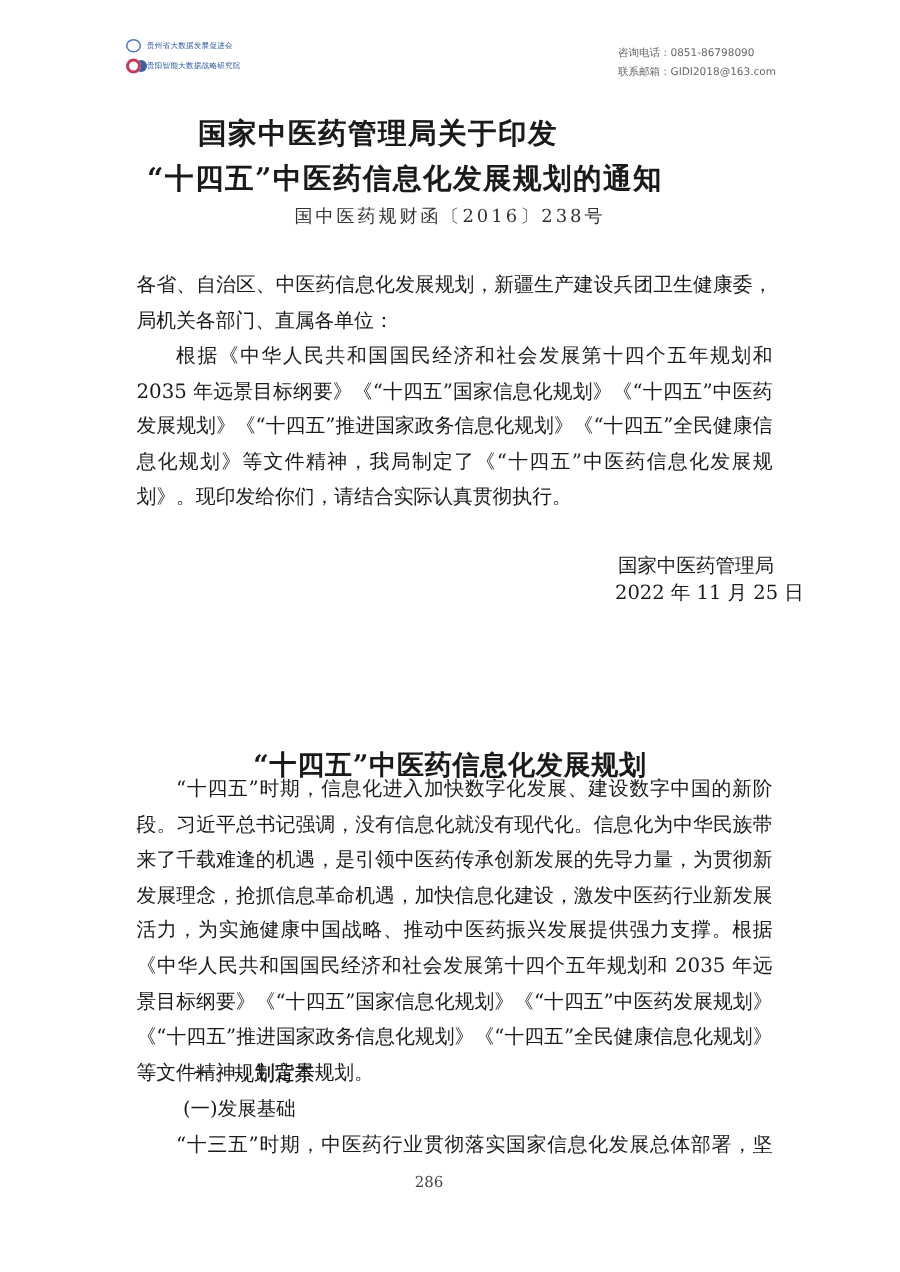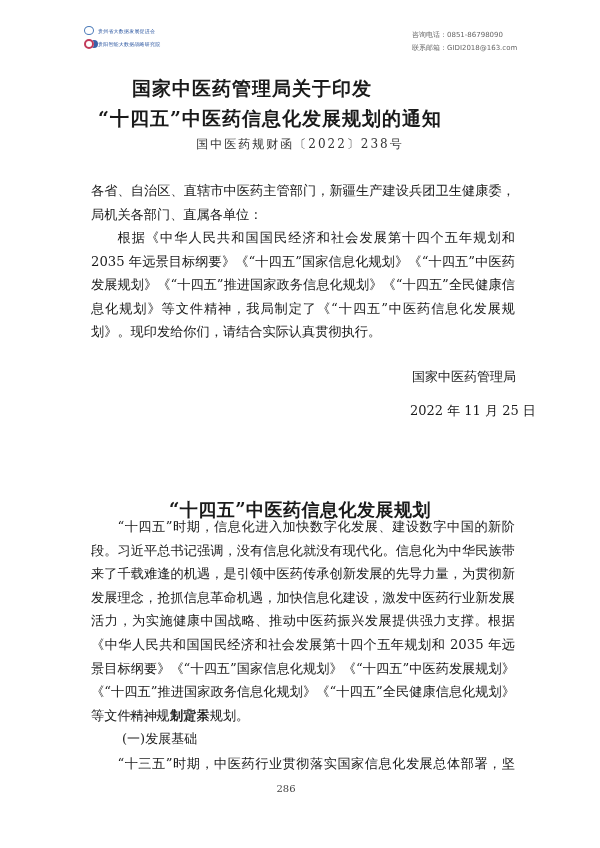--- a/index.html
+++ b/index.html
@@ -13,21 +13,21 @@
   .logo-mark.b { border: 2px solid #c23a5a; width: 6px; height: 6px; box-shadow: 5px 0 0 -1px #3a60a8; }
   .logo-text { font-family: "DejaVu Sans", sans-serif; font-size: 5px; color: #2b56a0; letter-spacing: 0.2px; }
   .contact { position: absolute; left: 412px; top: 29px; font-family: "DejaVu Sans", sans-serif;
              font-size: 7px; color: #666; line-height: 13px; }
   .title1 { position: absolute; top: 76px; left: 0; width: 504px; text-align: center; font-size: 19px; font-weight: bold; letter-spacing: 1px; }
   .title2 { position: absolute; top: 106px; left: 0; width: 540px; text-align: center; font-size: 19px; font-weight: bold; letter-spacing: 1px; }
   .docno { position: absolute; top: 136px; left: 0; width: 600px; text-align: center; font-size: 12px; letter-spacing: 2px; color: #333; }
   .body-text { position: absolute; left: 91px; width: 424px; font-size: 13.2px; line-height: 23.6px; text-align: justify; }
   .indent { text-indent: 2em; }
   .signer { position: absolute; left: 412px; top: 368px; font-size: 13px; }
-  .date { position: absolute; left: 410px; top: 402px; font-size: 13px; }
+  .date { position: absolute; left: 410px; top: 386px; font-size: 13px; }
   .title3 { position: absolute; top: 482px; left: 0; width: 600px; text-align: center; font-size: 18px; font-weight: bold; letter-spacing: 0.5px; margin-top: 16px; }
   .sec1 { position: absolute; left: 129px; top: 707px; font-size: 13.5px; font-weight: normal; font-family: "DejaVu Sans", sans-serif; text-align: right; }
   .sec2 { position: absolute; left: 122px; top: 730px; font-size: 13px; }
   .page-num { position: absolute; top: 783px; left: 0; width: 572px; text-align: center; font-size: 10px; color: #444; }
 </style>
 </head>
 <body>
 
 <div class="header">
   <div class="logo">
@@ -41,23 +41,23 @@
     </div>
   </div>
   <div class="contact">
     <div>咨询电话：0851-86798090</div>
     <div>联系邮箱：GIDI2018@163.com</div>
   </div>
 </div>
 
 <div class="title1">国家中医药管理局关于印发</div>
 <div class="title2">“十四五”中医药信息化发展规划的通知</div>
-<div class="docno">国中医药规财函〔2022〕238号</div>
+<div class="docno">国中医药规财函〔2016〕238号</div>
 
-<div class="body-text" style="top:179px;">各省、自治区、直辖市中医药主管部门，新疆生产建设兵团卫生健康委，局机关各部门、直属各单位：</div>
+<div class="body-text" style="top:179px;">各省、自治区、中医药信息化发展规划，新疆生产建设兵团卫生健康委，局机关各部门、直属各单位：</div>
 <div class="body-text indent" style="top:226px;">根据《中华人民共和国国民经济和社会发展第十四个五年规划和 2035 年远景目标纲要》《“十四五”国家信息化规划》《“十四五”中医药发展规划》《“十四五”推进国家政务信息化规划》《“十四五”全民健康信息化规划》等文件精神，我局制定了《“十四五”中医药信息化发展规划》。现印发给你们，请结合实际认真贯彻执行。</div>
 
 <div class="signer">国家中医药管理局</div>
 <div class="date">2022 年 11 月 25 日</div>
 
 <div class="title3">“十四五”中医药信息化发展规划</div>
 <div class="body-text indent" style="top:515px;">“十四五”时期，信息化进入加快数字化发展、建设数字中国的新阶段。习近平总书记强调，没有信息化就没有现代化。信息化为中华民族带来了千载难逢的机遇，是引领中医药传承创新发展的先导力量，为贯彻新发展理念，抢抓信息革命机遇，加快信息化建设，激发中医药行业新发展活力，为实施健康中国战略、推动中医药振兴发展提供强力支撑。根据《中华人民共和国国民经济和社会发展第十四个五年规划和 2035 年远景目标纲要》《“十四五”国家信息化规划》《“十四五”中医药发展规划》《“十四五”推进国家政务信息化规划》《“十四五”全民健康信息化规划》等文件精神，制定本规划。</div>
 
 <div class="sec1">一、规划背景</div>
 <div class="sec2">(一)发展基础</div>

